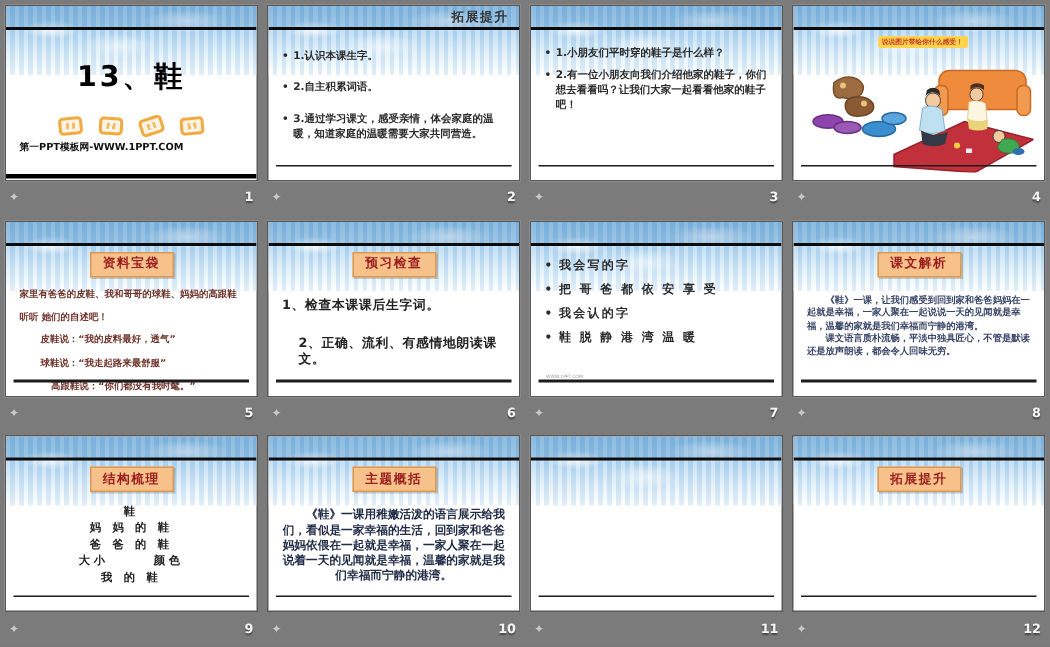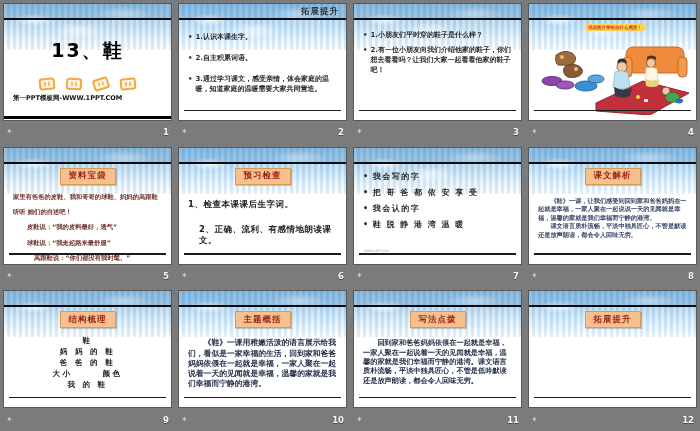--- a/index.html
+++ b/index.html
@@ -58,21 +58,21 @@
   .style-maroon .line { color:#6d3128; font-weight:700; font-size:6.3px; margin-bottom:6.5px; }
   .style-big .title-box { margin-bottom:14px; }
   .style-big .line { font-size:8.5px; font-weight:700; color:#222; margin-bottom:13px; letter-spacing:.5px; }
   .cline { text-align:center; font-size:7.5px; font-weight:700; color:#222;
       letter-spacing:2.5px; line-height:1.45; }
   
   .layout-paragraphs .title-box { margin-bottom:10px; }
   .para { text-indent:2em; font-weight:600; color:#303a55; }
   .style-p8 .title-box { margin-bottom:12px; }
   .style-p8 .para { font-size:6.2px; line-height:1.38; color:#3a4668; }
-  .style-p10 .para { font-size:7.8px; line-height:1.32; color:#1f2a44; font-weight:700; }
+  .style-p10 .para { font-size:7.8px; line-height:1.32; color:#1f2a44; font-weight:700;text-align:center; }
   .style-p11 .para { font-size:7.2px; line-height:1.3; color:#1f2a44; font-weight:700; }
   .style-p12 .para { font-size:6.8px; line-height:1.32; color:#1f2a44; font-weight:700; }
   
   .pic-caption { position:absolute; top:3px; left:50%; transform:translateX(-46%);
       background:#ffd34d; color:#c0392b; font-size:4.5px; font-weight:700;
       padding:1px 3px; border-radius:2px; white-space:nowrap; z-index:4; }
   .art { position:absolute; top:12px; left:0; width:151px; height:82px; }
   
   .bar { width:169px; flex:1; display:flex; align-items:center; justify-content:space-between;
       padding:0 3px; }
@@ -332,24 +332,20 @@
     <div class="bar">
       <span class="star">✦</span>
       <span class="num">10</span>
     </div>
   </div>
 
   <div class="cell">
     <div class="slide layout-paragraphs style-p11">
       <div class="sky"></div>
       <div class="topline"></div>
-      <div class="content">
-            <div class="title-box">写法点拨</div>
-            <p class="para">回到家和爸爸妈妈依偎在一起就是幸福，一家人聚在一起说着一天的见闻就是幸福，温馨的家就是我们幸福而宁静的港湾。课文语言质朴流畅，平淡中独具匠心，不管是低吟默读还是放声朗读，都会令人回味无穷。</p>
-          </div>
       <div class="bottomline"></div>
     </div>
     <div class="bar">
       <span class="star">✦</span>
       <span class="num">11</span>
     </div>
   </div>
 
   <div class="cell">
     <div class="slide layout-paragraphs style-p12">

